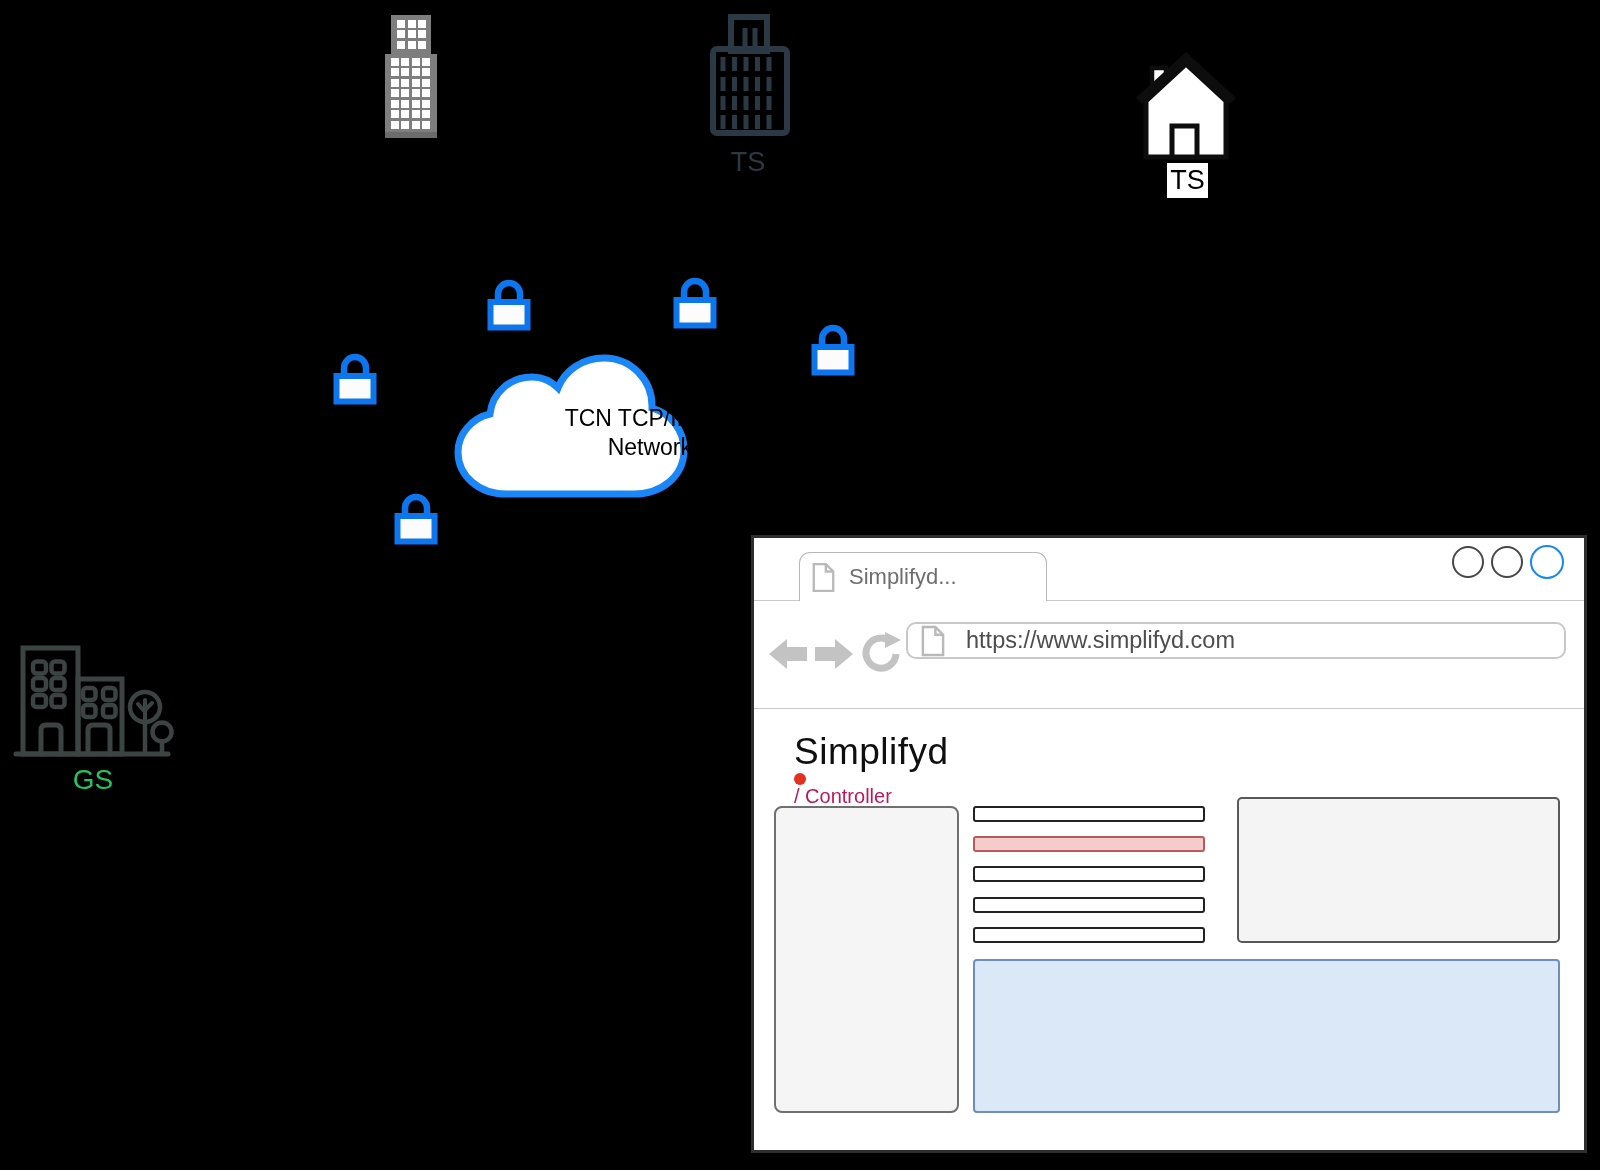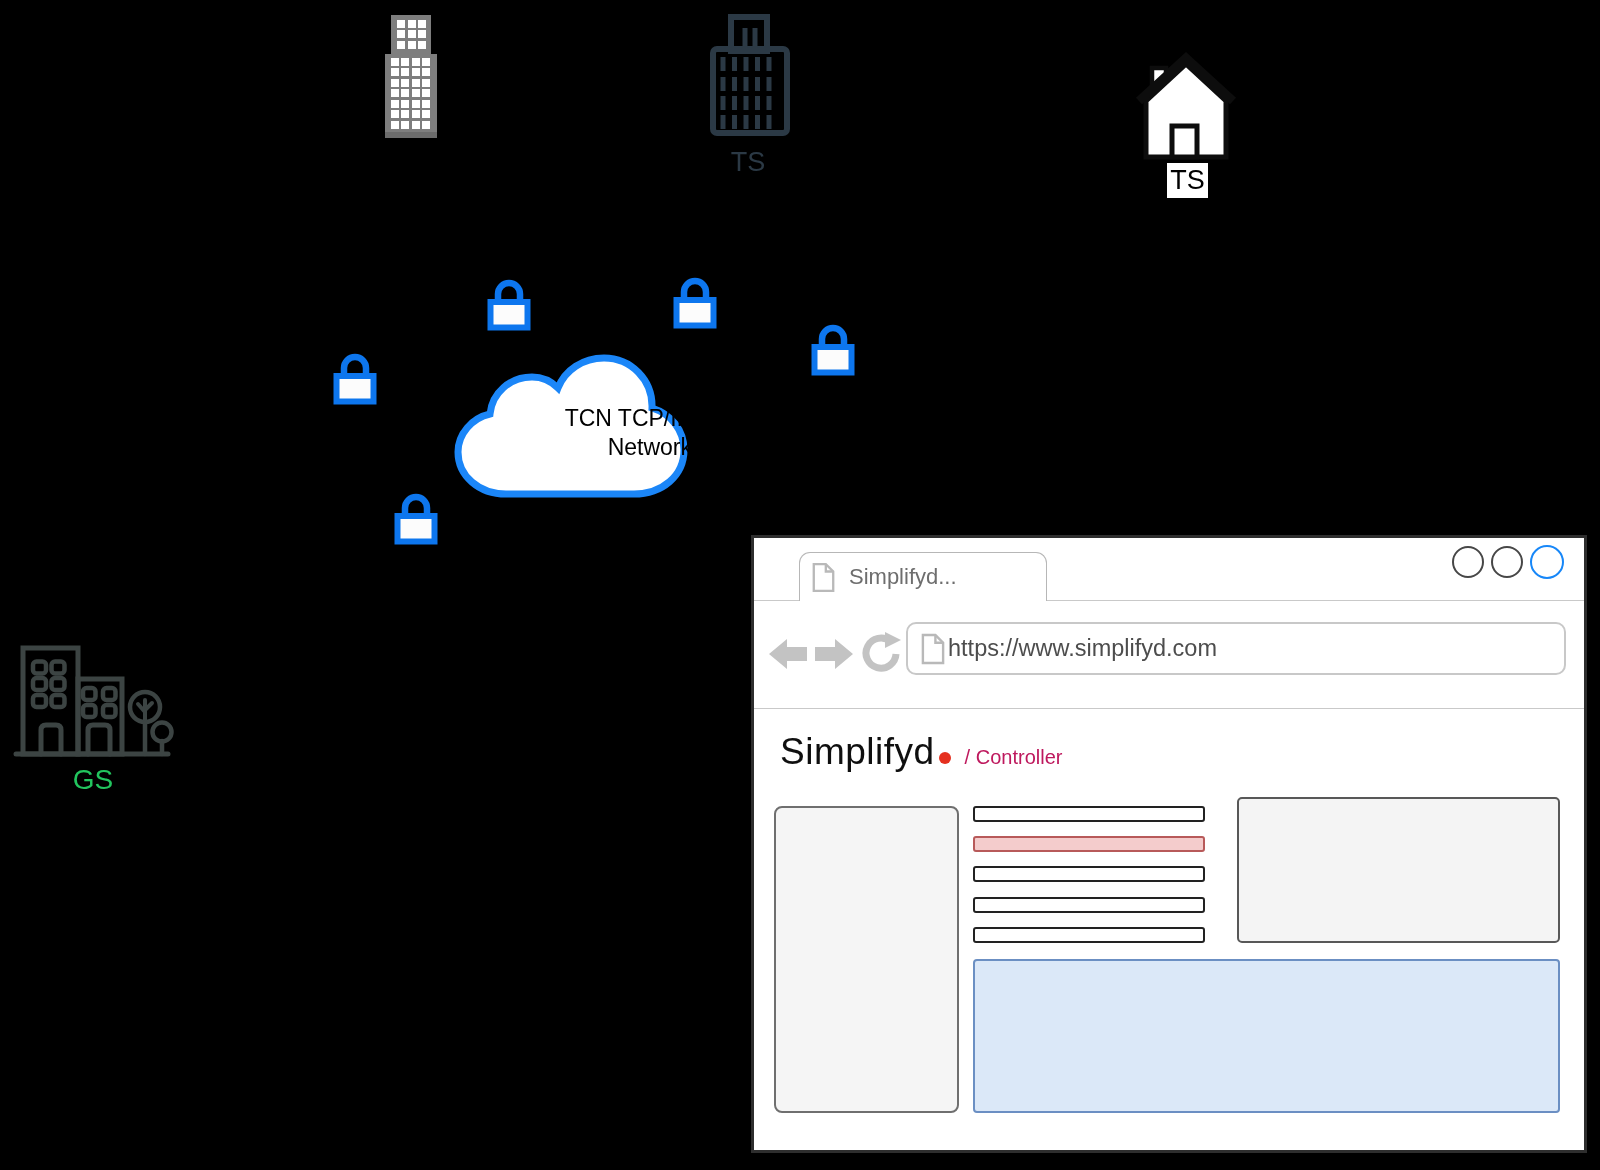--- a/index.html
+++ b/index.html
@@ -41,27 +41,27 @@
   .tab{position:absolute;left:45px;top:14px;width:248px;height:49px;background:#fff;
        border:1.5px solid #b7b7b7;border-bottom:none;border-radius:11px 11px 0 0;
        box-sizing:border-box;display:flex;align-items:center;gap:13px;padding-left:11px;}
   .tab-title{font-size:22px;color:#6e6e6e;white-space:nowrap;}
   .circles{position:absolute;top:8px;right:20px;display:flex;gap:7px;}
   .circle{width:32px;height:32px;border-radius:50%;border:2.5px solid #474747;box-sizing:border-box;}
   .circle.blue{border-color:#1787f8;width:34px;height:34px;margin-top:-1px;}
 
   .navbar{position:relative;height:107px;border-bottom:1px solid #c9c9c9;}
   .nav-ico{position:absolute;}
-  .urlbar{position:absolute;left:152px;top:21px;width:660px;height:53px;box-sizing:border-box;
+  .urlbar{position:absolute;left:152px;top:21px;width:660px;height:37px;box-sizing:border-box;
           border:2px solid #c8c8c8;border-radius:10px;display:flex;align-items:center;
-          gap:2px;padding-left:12px;}
+          gap:20px;padding-left:12px;}
   .url-text{font-size:23.5px;color:#4d4d4d;white-space:nowrap;}
 
   .content{position:relative;height:441px;}
-  .logo-row{position:absolute;left:26px;top:22px;display:flex;align-items:baseline;}
+  .logo-row{position:absolute;left:26px;top:22px;display:flex;align-items:baseline;flex-direction:column;}
   .brand{font-size:37px;color:#0f0f0f;letter-spacing:0.5px;}
   .brand-dot{display:inline-block;width:12px;height:12px;border-radius:50%;
              background:#e5301f;margin-left:4px;}
   .brand-path{font-size:20px;color:#be185d;margin-left:14px;}
 
   .wf{position:absolute;box-sizing:border-box;}
   .wf-sidebar{left:20px;top:97px;width:185px;height:307px;background:#f5f5f5;
               border:2px solid #6f6f6f;border-radius:8px;}
   .wf-bar{left:219px;width:232px;height:16px;background:#fff;border:2px solid #222;border-radius:3px;}
   .wf-bar.red{background:#f4cccc;border-color:#b85a5a;}

